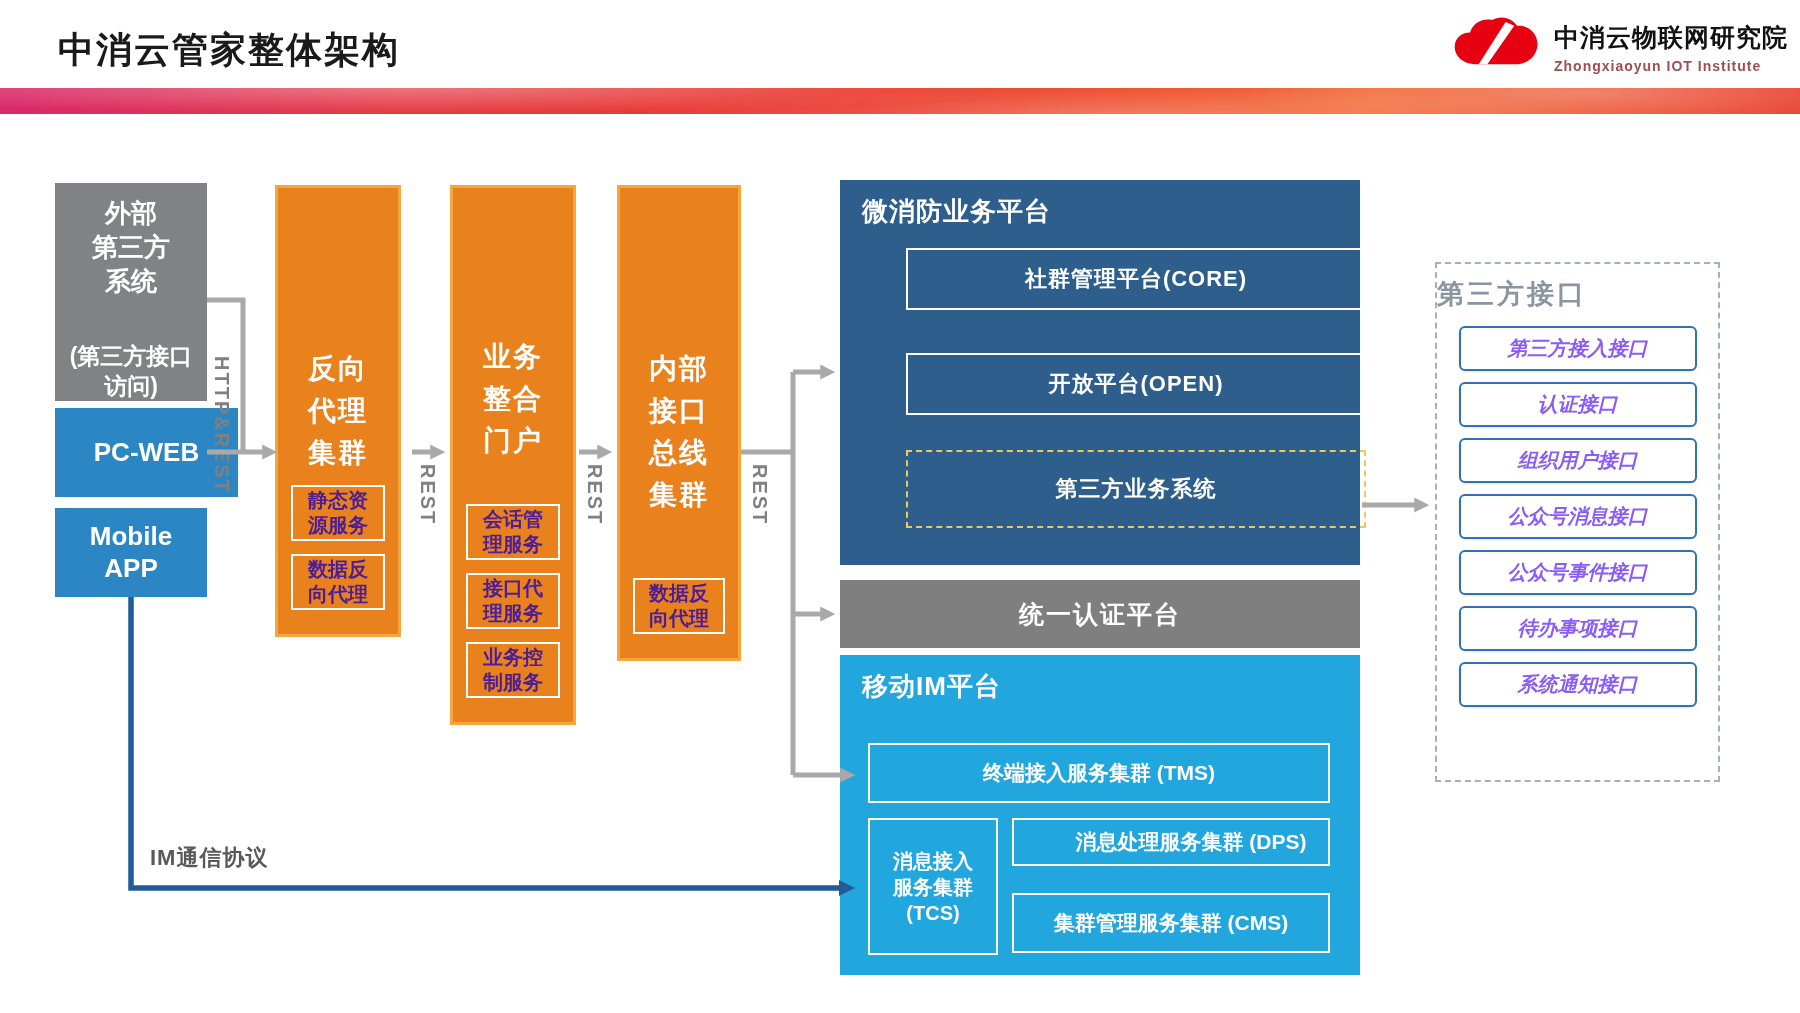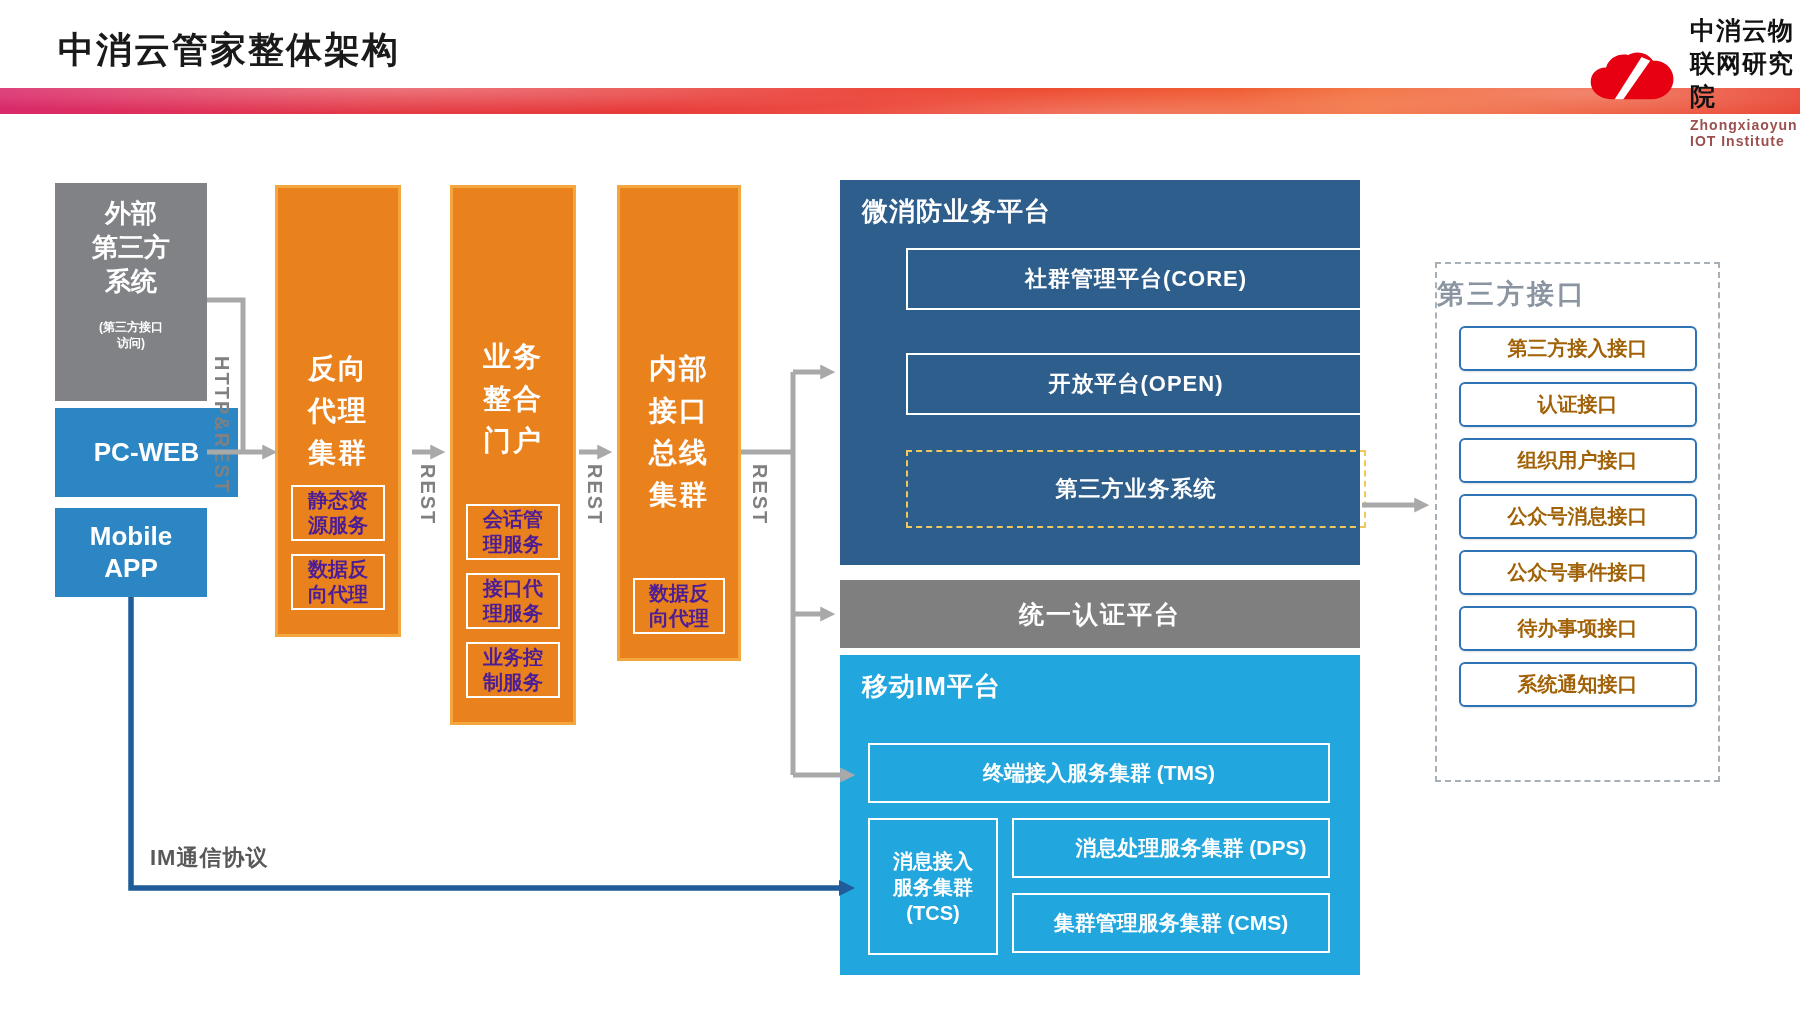--- a/index.html
+++ b/index.html
@@ -12,28 +12,28 @@
 
   .ribbon {
     left: 0; top: 88px; width: 1800px; height: 26px;
     background:
       radial-gradient(60% 160% at 22% 0%, rgba(255,255,255,.30), transparent 60%),
       radial-gradient(45% 170% at 62% 100%, rgba(255,255,255,.22), transparent 60%),
       radial-gradient(30% 200% at 88% 20%, rgba(255,255,255,.28), transparent 65%),
       linear-gradient(90deg, #d92a6a 0%, #e43a44 22%, #ea3b2f 48%, #f26a36 76%, #e8402f 100%);
   }
 
-  .logo { left: 1584px; top: 14px; display: flex; align-items: center; gap: 10px; }
+  .logo { left: 1448px; top: 14px; display: flex; align-items: center; gap: 10px; }
   .logo-cn { font-size: 25px; font-weight: bold; color: #111; letter-spacing: 1px; }
   .logo-en { font-size: 14px; font-weight: bold; color: #9c4f4f; letter-spacing: 1px; margin-top: 4px; }
 
   .gray-box { background: #818285; color: #fff; }
   .external-box { left: 55px; top: 183px; width: 152px; height: 218px; padding-top: 14px; text-align: center; }
   .external-main { font-size: 26px; font-weight: bold; line-height: 1.3; }
-  .external-note { font-size: 12px; font-weight: bold; line-height: 1.3; margin-top: 22px; }
+  .external-note { font-size: 23px; font-weight: bold; line-height: 1.3; margin-top: 44px; }
 
   .client-box { background: #2c86c3; color: #fff; display: flex; align-items: center; justify-content: center;
                 text-align: center; font-weight: bold; font-size: 26px; line-height: 1.2; }
   .pc-web { left: 55px; top: 408px; width: 183px; height: 89px; }
   .mobile-app { left: 55px; top: 508px; width: 152px; height: 89px; }
 
   .pipeline { background: #e9811d; border: 3px solid #f4a63f; display: flex; flex-direction: column; }
   .pipeline .p-title { color: #fff; font-weight: bold; font-size: 28px; line-height: 1.5; text-align: center; letter-spacing: 2px; }
   .pipeline .subs { margin-top: auto; display: flex; flex-direction: column; gap: 13px; padding: 0 13px 24px 13px; }
   .sub-box { border: 2px solid #fff; height: 56px; display: flex; align-items: center; justify-content: center;
@@ -58,29 +58,29 @@
   .box-dashed { top: 270px; height: 78px; border: 2px dashed #f0c75a; }
 
   .auth-bar { left: 840px; top: 580px; width: 520px; height: 68px; background: #7f7f7f; color: #fff;
               display: flex; align-items: center; justify-content: center; font-weight: bold; font-size: 25px; letter-spacing: 2px; }
 
   .platform-im { left: 840px; top: 655px; width: 520px; height: 320px; background: #21a6dd; }
   .im-box { position: absolute; border: 2px solid #fff; display: flex; align-items: center; justify-content: center;
             color: #fff; font-weight: bold; font-size: 21px; text-align: center; line-height: 1.3; }
   .box-tms { left: 28px; top: 88px; width: 462px; height: 60px; }
   .box-tcs { left: 28px; top: 163px; width: 130px; height: 137px; font-size: 20px; }
-  .box-dps { left: 172px; top: 163px; width: 318px; height: 60px; padding-left: 40px; }
+  .box-dps { left: 172px; top: 163px; width: 318px; height: 48px; padding-left: 40px; }
   .box-cms { left: 172px; top: 238px; width: 318px; height: 60px; }
 
   .tp-container { left: 1435px; top: 262px; width: 285px; height: 520px; border: 2px dashed #a7afb7; background: transparent; }
   .tp-title { text-align: left; margin-top: 12px; font-size: 27px; font-weight: bold; color: #8a95a1; letter-spacing: 3px; }
   .tp-items { margin-top: 14px; display: flex; flex-direction: column; gap: 11px; align-items: center; }
   .tp-item { width: 238px; height: 45px; background: #fff; border: 2px solid #2e74b5; border-radius: 6px;
-             display: flex; align-items: center; justify-content: center; font-size: 20px; font-weight: bold; color: #a16207;
-             box-shadow: 0 1px 2px rgba(0,0,0,.12); }
+             display: flex; align-items: center; justify-content: center; font-size: 20px; font-weight: bold; color: #8b5cf6;
+             box-shadow: 0 1px 2px rgba(0,0,0,.12); font-style: italic; }
 
   .im-proto-label { left: 150px; top: 843px; font-size: 22px; font-weight: bold; color: #595959; letter-spacing: 1px; }
 
   .wires { left: 0; top: 0; width: 1800px; height: 1013px; pointer-events: none; z-index: 5; }
 </style>
 </head>
 <body>
 
 <div class="stage">
 

